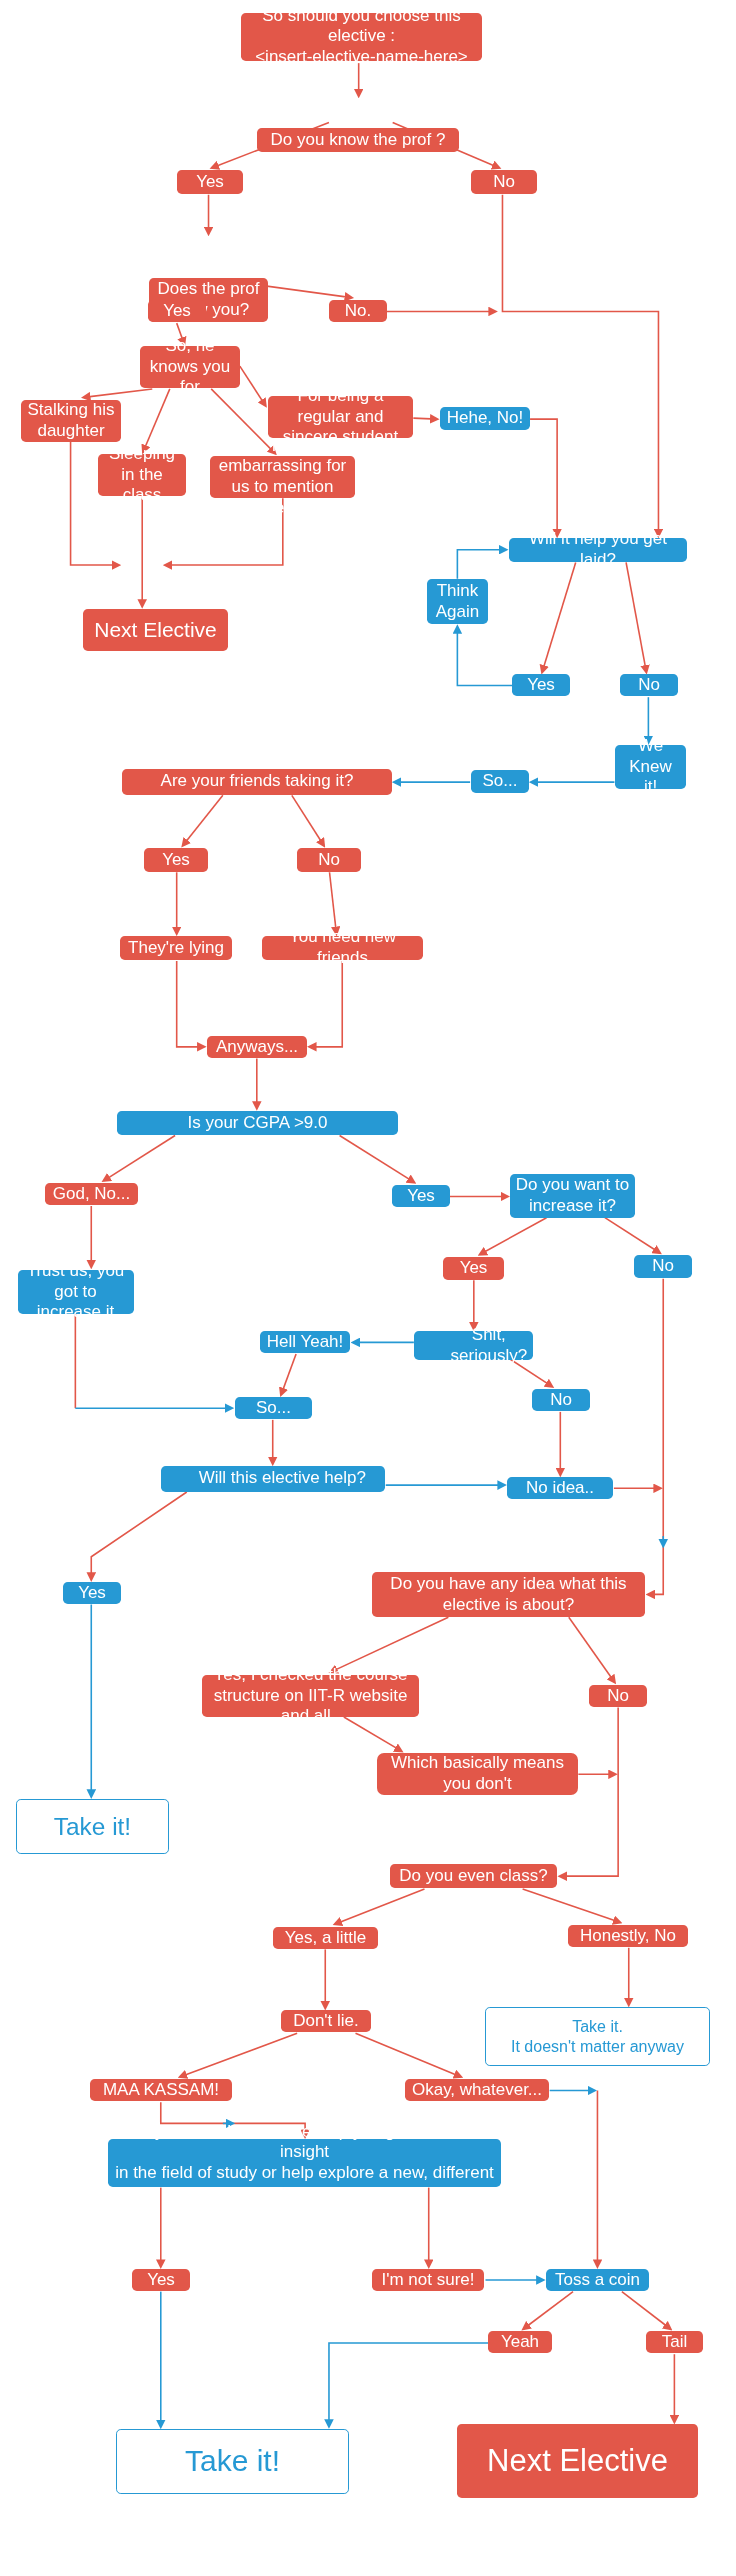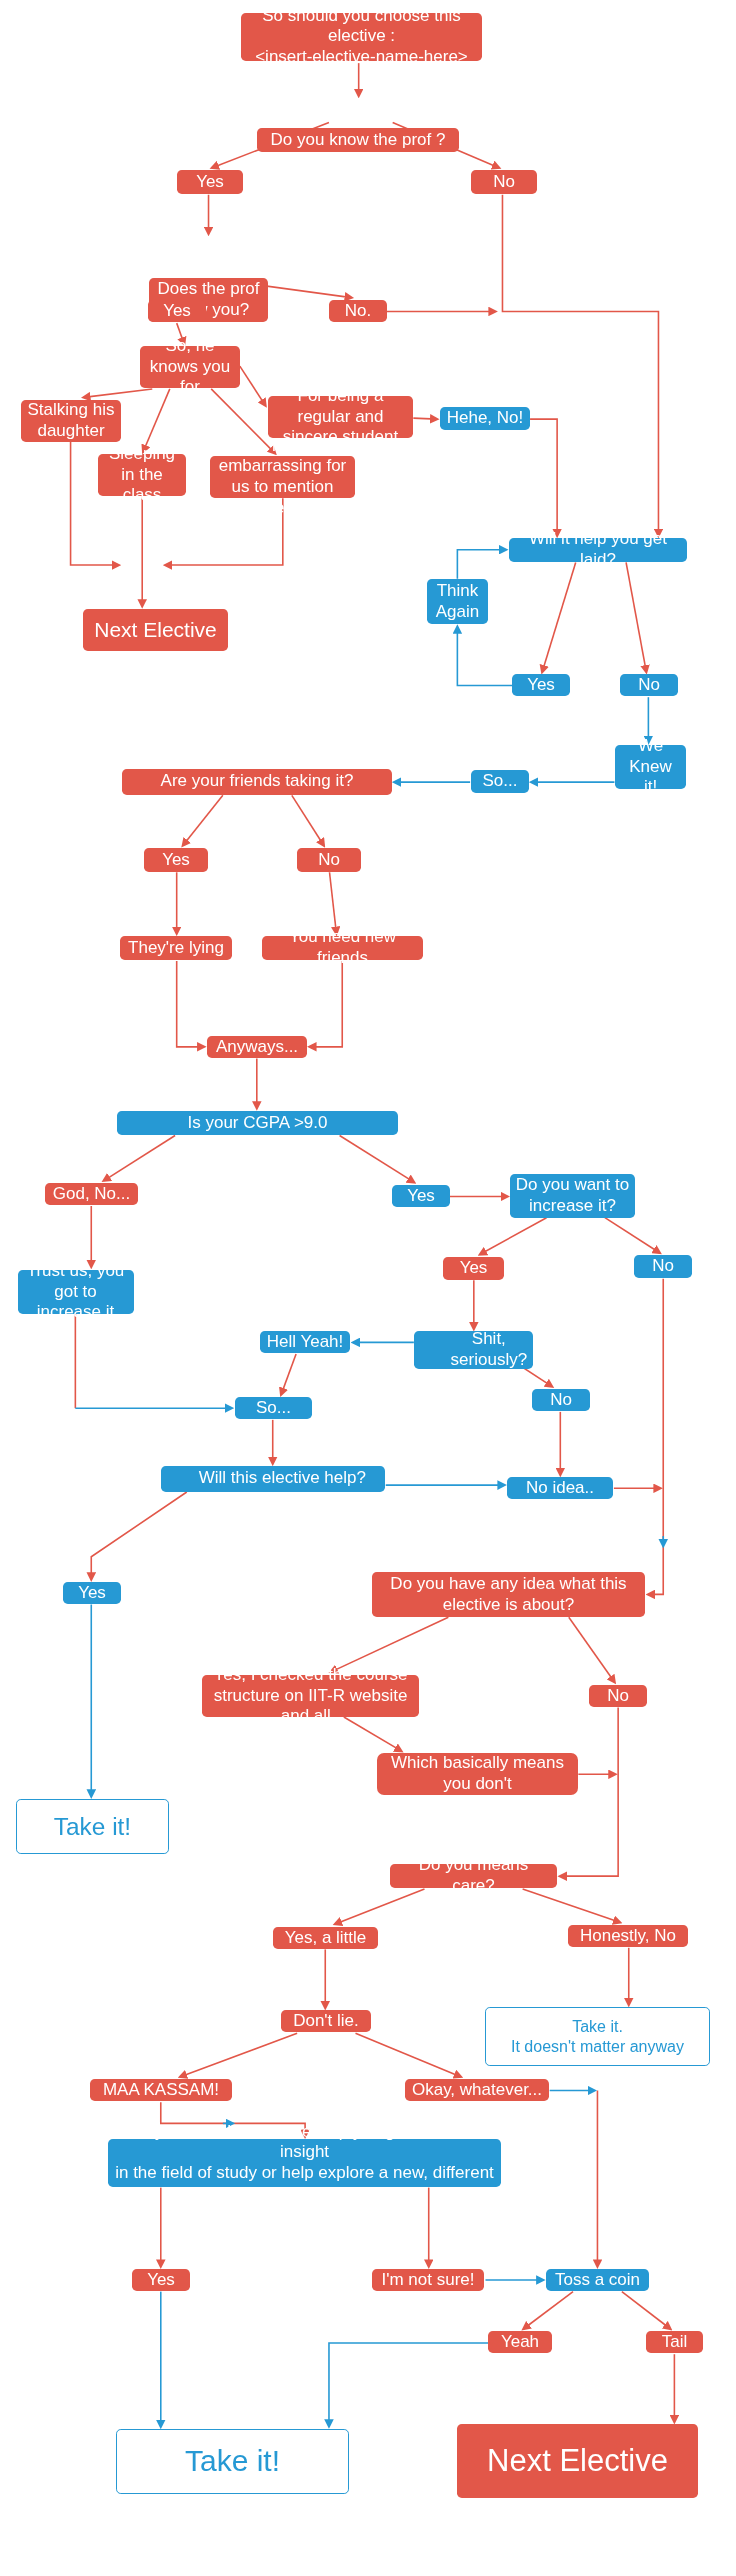--- a/index.html
+++ b/index.html
@@ -138,32 +138,32 @@
   <div class="node red" style="left:262px;top:936px;width:161px;height:24.4px;">You need new friends</div>
   <div class="node red" style="left:207px;top:1036px;width:100px;height:22px;">Anyways...</div>
   <div class="node blue" style="left:117px;top:1111px;width:281px;height:24px;">Is your CGPA &gt;9.0</div>
   <div class="node red" style="left:45px;top:1183px;width:93px;height:22px;">God, No...</div>
   <div class="node blue" style="left:392px;top:1185px;width:58px;height:22px;">Yes</div>
   <div class="node blue" style="left:510px;top:1174px;width:125px;height:44px;">Do you want to increase it?</div>
   <div class="node blue" style="left:17.5px;top:1270px;width:116px;height:44px;">Trust us, you got to increase it</div>
   <div class="node red" style="left:443px;top:1257px;width:61px;height:23px;">Yes</div>
   <div class="node blue" style="left:634px;top:1255px;width:58px;height:23px;">No</div>
   <div class="node blue" style="left:260px;top:1331px;width:90px;height:22px;">Hell Yeah!</div>
-  <div class="node blue" style="left:414px;top:1331px;width:119px;height:38px;padding-left:36px;">Shit, seriously?</div>
+  <div class="node blue" style="left:414px;top:1331px;width:119px;height:29px;padding-left:36px;">Shit, seriously?</div>
   <div class="node blue" style="left:532px;top:1389px;width:58px;height:22px;">No</div>
   <div class="node blue" style="left:235px;top:1397px;width:77px;height:22px;">So...</div>
   <div class="node blue" style="left:161px;top:1466px;width:224px;height:25.5px;padding-left:24px;">Will this elective help?</div>
   <div class="node blue" style="left:507px;top:1477px;width:106px;height:22px;">No idea..</div>
   <div class="node blue" style="left:63px;top:1582px;width:58px;height:22px;">Yes</div>
   <div class="node red" style="left:202px;top:1675px;width:217px;height:42px;">Yes, I checked the course structure on IIT-R website and all..</div>
   <div class="node red" style="left:372px;top:1572px;width:273px;height:45px;">Do you have any idea what this elective is about?</div>
   <div class="node red" style="left:589px;top:1685px;width:58px;height:22px;">No</div>
   <div class="node red" style="left:377px;top:1753px;width:201px;height:42px;border-radius:7px;">Which basically means you don't</div>
   <div class="node outline" style="left:16px;top:1799px;width:153px;height:55px;font-size:24.4px;">Take it!</div>
-  <div class="node red" style="left:390px;top:1864px;width:167px;height:24.4px;">Do you means care?</div>
+  <div class="node red" style="left:390px;top:1864px;width:167px;height:24.4px;">Do you even class?</div>
   <div class="node red" style="left:273px;top:1927px;width:105px;height:22px;">Yes, a little</div>
   <div class="node red" style="left:568px;top:1925px;width:120px;height:22px;">Honestly, No</div>
   <div class="node red" style="left:281px;top:2010px;width:90px;height:22px;">Don't lie.</div>
   <div class="node outline" style="left:485px;top:2007px;width:225px;height:59px;font-size:16px;">Take it.
 It doesn't matter anyway</div>
   <div class="node red" style="left:90px;top:2079px;width:142px;height:22px;">MAA KASSAM!</div>
   <div class="node red" style="left:405px;top:2079px;width:144px;height:22px;">Okay, whatever...</div>
   <div class="node blue" style="left:108px;top:2139px;width:393px;height:48px;">Okay, so will this elective help you gain a further insight
 in the field of study or help explore a new, different area?</div>
   <div class="node red" style="left:132px;top:2269px;width:58px;height:22px;">Yes</div>

